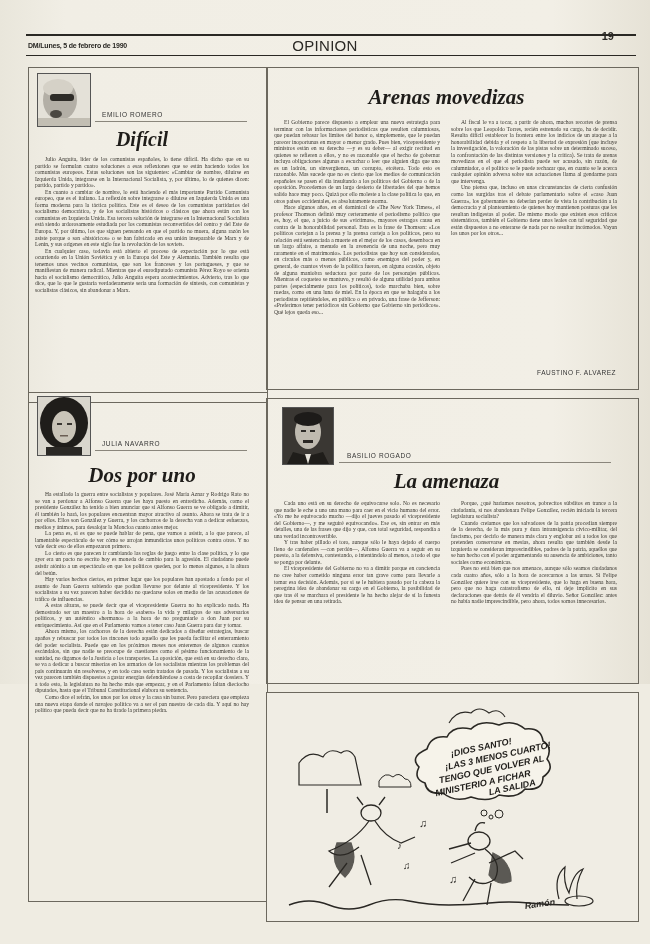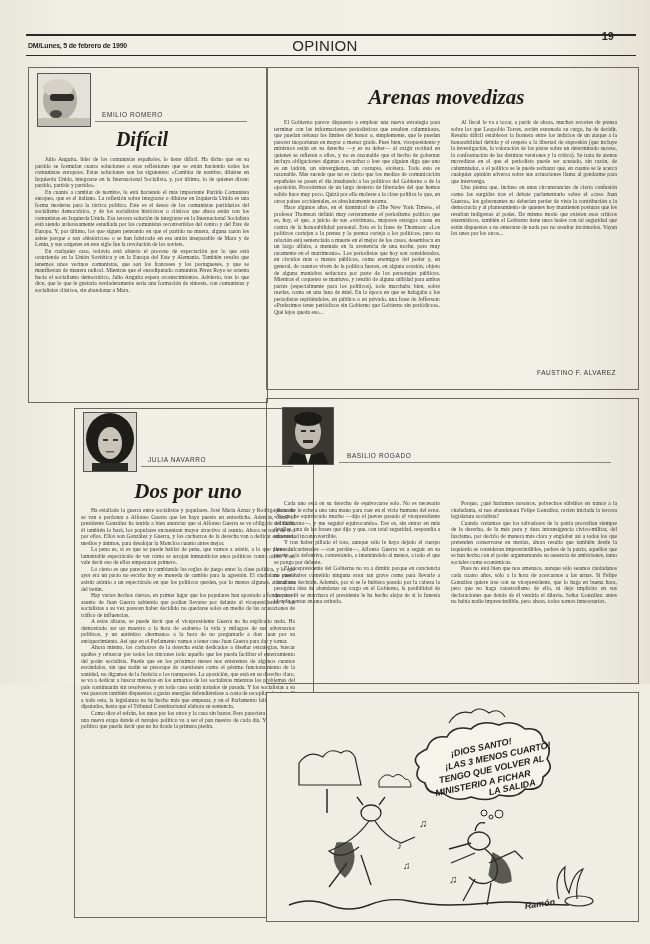--- a/index.html
+++ b/index.html
@@ -44,21 +44,21 @@
     <div class="byline" style="left:73px;top:43px;">EMILIO ROMERO</div>
     <div class="byline-rule" style="left:66px;top:53px;width:152px;"></div>
     <div class="headline" style="left:0;top:60px;width:226px;font-size:20px;">Difícil</div>
     <div class="col" style="left:6px;top:88px;width:214px;">
       <p>Julio Anguita, líder de los comunistas españoles, lo tiene difícil. Ha dicho que en su partido se formulan cuatro soluciones a esas reflexiones que se están haciendo todos los comunistas europeos. Estas soluciones son las siguientes: «Cambiar de nombre, diluirse en Izquierda Unida, integrarse en la Internacional Socialista, y, por último, lo de quienes dicen: partido, partido y partido».</p>
       <p>En cuanto a cambiar de nombre, lo está haciendo el más importante Partido Comunista europeo, que es el italiano. La reflexión sobre integrarse o diluirse en Izquierda Unida es una forma moderna para la táctica política. Este es el deseo de los comunistas partidarios del socialismo democrático, y de los socialistas históricos o clásicos que ahora están con los comunistas en Izquierda Unida. Esa tercera solución de integrarse en la Internacional Socialista está siendo ardorosamente estudiada por los comunistas reconvertidos del centro y del Este de Europa. Y, por último, los que siguen pensando en que el partido no muera, alguna razón les asiste porque o son «históricos» o se han fabricado en esa unión inseparable de Marx y de Lenin, y sus orígenes en este siglo fue la revolución de los soviets.</p>
       <p>En cualquier caso, todavía está abierto el proceso de expectación por lo que está ocurriendo en la Unión Soviética y en la Europa del Este y Alemania. También resulta que tenemos unos vecinos comunistas, que son los franceses y los portugueses, y que se manifiestan de manera radical. Mientras que el eurodiputado comunista Pérez Royo se orienta hacia el socialismo democrático, Julio Anguita espera acontecimientos. Advierto, tras lo que dice, que lo que le gustaría verdaderamente sería una formación de síntesis, con comunistas y socialistas clásicos, sin abandonar a Marx.</p>
     </div>
   </div>
 
-  <div class="box" style="left:28px;top:408px;width:226px;height:508px;margin-left:46px;">
+  <div class="box" style="left:28px;top:392px;width:226px;height:508px;">
     <div class="photo" style="left:8px;top:3px;width:52px;height:58px;">
       <svg width="52" height="58" viewBox="0 0 52 58">
         <rect width="52" height="58" fill="#d9d6cd"></rect>
         <ellipse cx="26" cy="26" rx="24" ry="26" fill="#1f1d1a"></ellipse>
         <ellipse cx="26" cy="30" rx="12" ry="16" fill="#c9c4b8"></ellipse>
         <rect x="19" y="26" width="5" height="2" fill="#3b3833"></rect>
         <rect x="29" y="26" width="5" height="2" fill="#3b3833"></rect>
         <rect x="22" y="38" width="8" height="1.5" fill="#6b5e54"></rect>
         <rect x="8" y="50" width="36" height="8" fill="#2a2825"></rect>
       </svg>
@@ -98,20 +98,21 @@
         <ellipse cx="25" cy="11" rx="14" ry="7" fill="#1d1b19"></ellipse>
         <rect x="18" y="22" width="5" height="2" fill="#2b2926"></rect>
         <rect x="27" y="22" width="5" height="2" fill="#2b2926"></rect>
         <rect x="20" y="32" width="10" height="3" fill="#2a2724"></rect>
         <path d="M4 56 L10 44 L25 48 L40 44 L46 56 Z" fill="#1f1d1a"></path>
         <path d="M22 46 L25 56 L28 46 Z" fill="#e7e4dc"></path>
       </svg>
     </div>
     <div class="byline" style="left:80px;top:53px;">BASILIO ROGADO</div>
     <div class="byline-rule" style="left:72px;top:63px;width:272px;"></div>
+    <div class="headline" style="left:0;top:70px;width:359px;font-size:21px;">La amenaza</div>
     <div class="col" style="left:7px;top:101px;width:166px;height:176px;overflow:hidden;">
       <p>Cada uno está en su derecho de equivocarse solo. No es necesario que nadie le eche a uno una mano para caer en el vicio humano del error. «Yo me he equivocado mucho —dijo el jueves pasado el vicepresidente del Gobierno—, y me seguiré equivocando». Ese es, sin entrar en más detalles, una de las frases que dijo y que, con total seguridad, respondía a una verdad incontrovertible.</p>
       <p>Y tras haber pillado el toro, aunque sólo le haya dejado el cuerpo lleno de cardenales —con perdón—, Alfonso Guerra va a seguir en su puesto, a la defensiva, contestando, o intentándolo al menos, a todo el que se ponga por delante.</p>
       <p>El vicepresidente del Gobierno no va a dimitir porque en conciencia no cree haber cometido ninguna error tan grave como para llevarle a tomar esa decisión. Además, por si se le hubiera pasado por la cabeza la peregrina idea de abandonar su cargo en el Gobierno, la posibilidad de que tras él se marchara el presidente le ha hecho alejar de sí la funesta idea de pensar en una retirada.</p>
     </div>
     <div class="col" style="left:184px;top:101px;width:166px;height:176px;overflow:hidden;">
       <p>Porque, ¿qué haríamos nosotros, pobrecitos súbditos en trance a la ciudadanía, si nos abandonara Felipe González, recién iniciada la tercera legislatura socialista?</p>
       <p>Cuando creíamos que los salvadores de la patria procedían siempre de la derecha, de la más pura y dura intransigencia cívico-militar, del fascismo, por decirlo de manera más clara y englobar así a todos los que pretenden conservarse en mesías, ahora resulta que también desde la izquierda se consideran imprescindibles, padres de la patria, aquellos que se han hecho con el poder argumentando su ausencia de ambiciones, tanto sociales como económicas.</p>
       <p>Pues no está bien que nos amenace, aunque sólo seamos ciudadanos cada cuatro años, sólo a la hora de acercarnos a las urnas. Si Felipe González quiere irse con su vicepresidente, que lo haga en buena hora, pero que no haga catastrofismo de ello, ni deje implícito en sus declaraciones que detrás de él vendría el diluvio. Señor González: antes no había nadie imprescindible, pero ahora, todos somos innecesarios.</p>
     </div>

